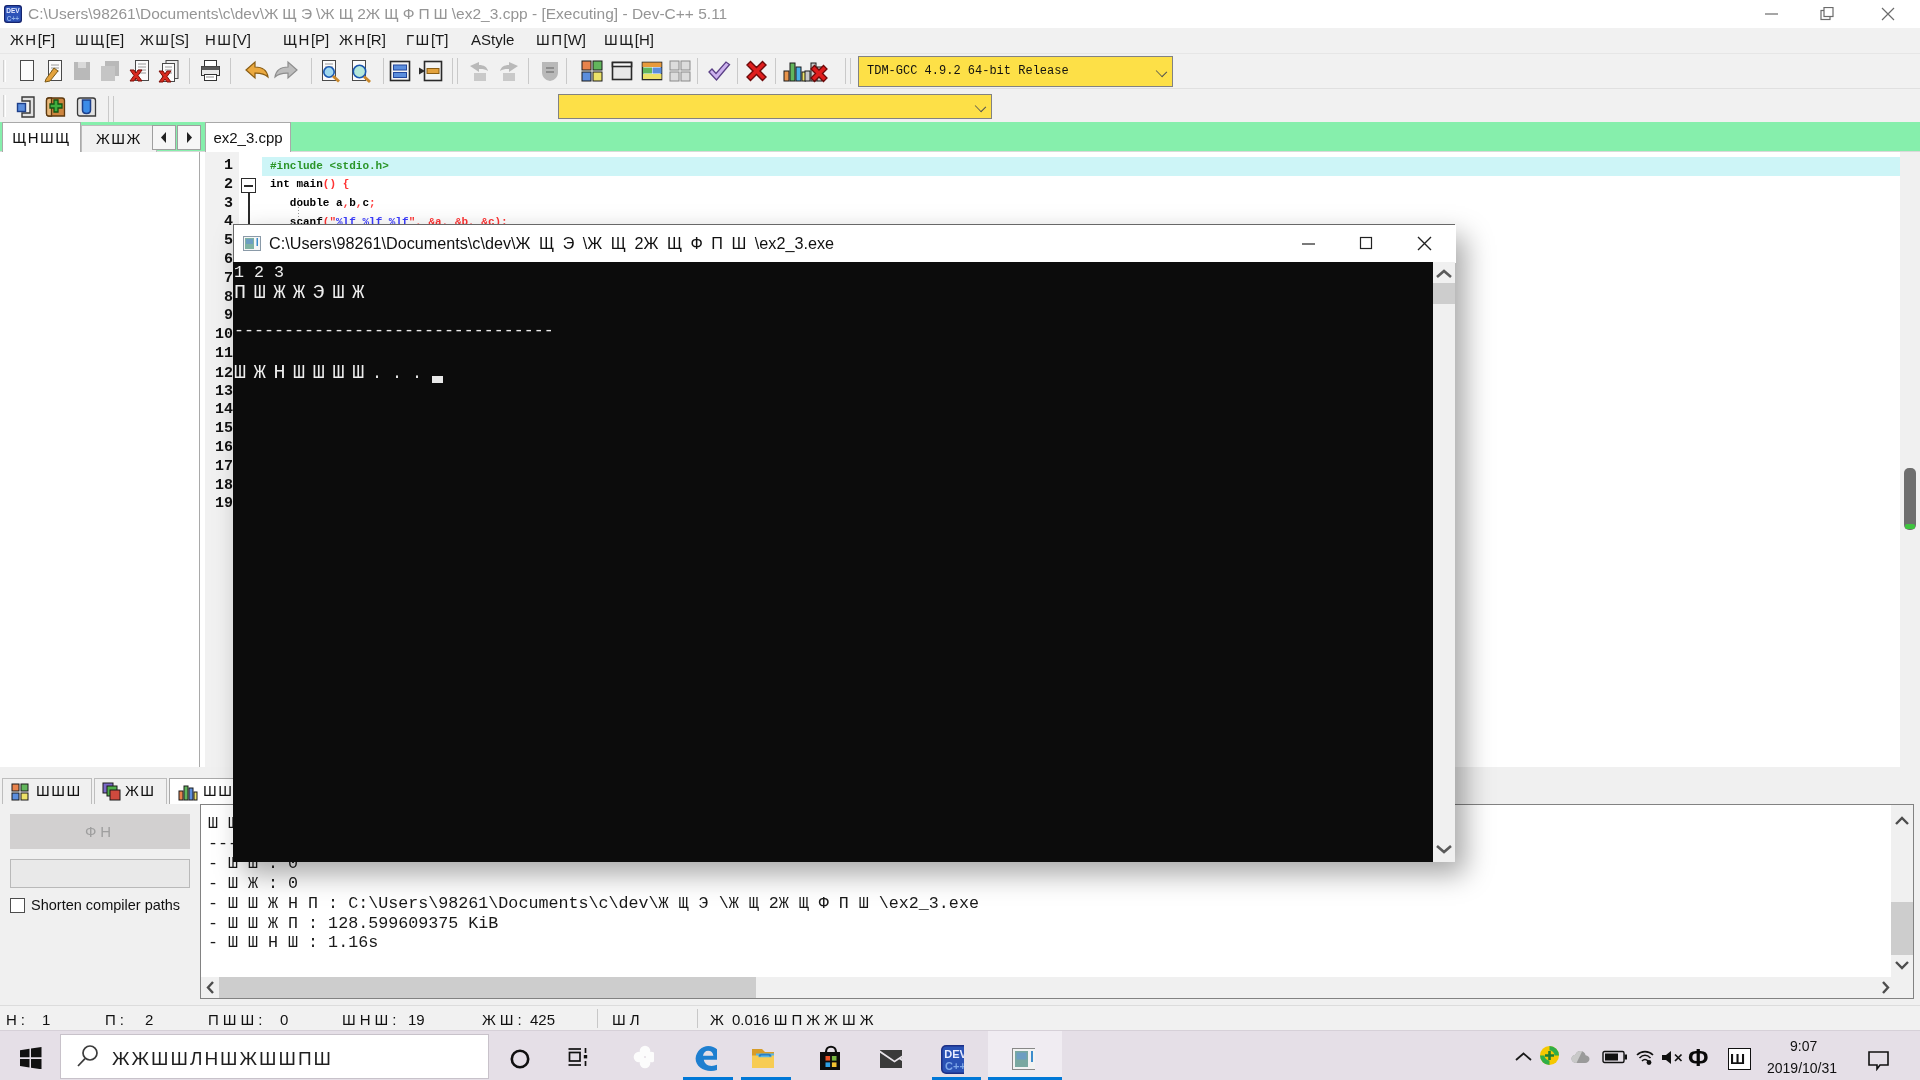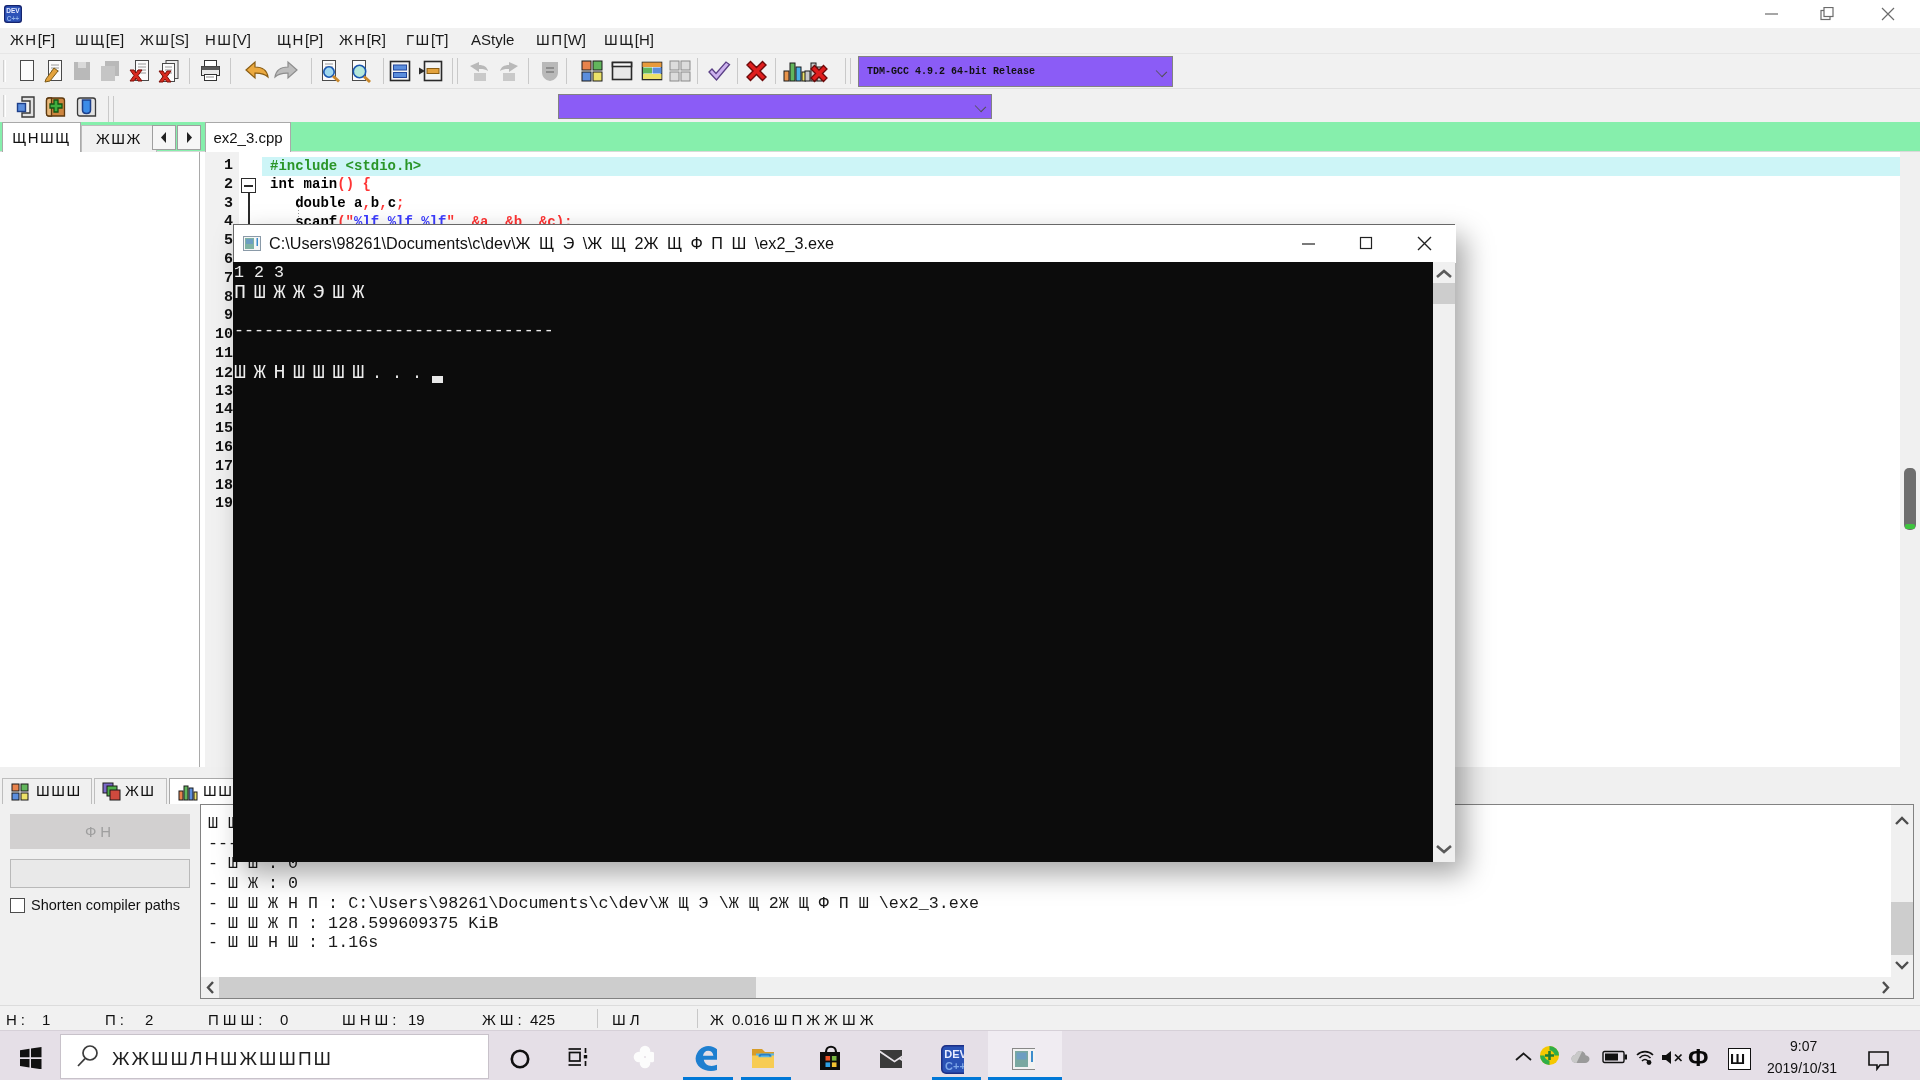--- a/index.html
+++ b/index.html
@@ -12,32 +12,32 @@
   
   .wbtn{stroke:#6b6b6b;stroke-width:1.2;fill:none;}
   
   #menubar{left:0;top:28px;width:1920px;height:25px;background:#f1f1f1;font-size:15px;color:#1a1a1a;}
   .mitem{position:absolute;top:3px;white-space:nowrap;}
   
   #toolbar1{left:0;top:53px;width:1920px;height:35px;background:#f1f1f1;border-top:1px solid #e6e6e6;}
   #toolbar2{left:0;top:88px;width:1920px;height:34px;background:#f1f1f1;border-top:1px solid #e0e0e0;}
   .tsep{position:absolute;top:4px;width:1px;height:26px;background:#c9c9c9;}
   .tico{position:absolute;top:4px;}
-  .combo{position:absolute;background:#8b5cf6;border:1px solid #828282;font-family:"Liberation Mono",monospace;font-size:10px;color:#111;font-weight:bold;}
+  .combo{position:absolute;background:#fde047;border:1px solid #828282;font-family:"Liberation Mono",monospace;font-size:12px;color:#111;}
   .combo .cv{position:absolute;right:6px;top:50%;margin-top:-5px;width:9px;height:9px;border-right:1.6px solid #505050;border-bottom:1.6px solid #505050;transform:rotate(45deg) scale(1,0.8);}
   
   #tabstrip{left:0;top:122px;width:1920px;height:30px;background:#86efac;border-bottom:1px solid #d9d9d9;}
   .tab{position:absolute;font-size:15px;color:#111;text-align:center;}
   
   #leftpanel{left:0;top:152px;width:200px;height:618px;background:#fff;border-right:1px solid #a9a9a9;}
   
   #editor{left:205px;top:152px;width:1695px;height:615px;background:#fff;overflow:hidden;}
   #gutter{left:0;top:0;width:34px;height:615px;background:#f1f1f1;}
   .lnum{position:absolute;left:0;width:28px;text-align:right;font-family:"Liberation Mono",monospace;font-weight:bold;font-size:15px;color:#111;}
-  .cline{position:absolute;left:65px;height:19px;line-height:19px;font-family:"Liberation Mono",monospace;font-weight:bold;font-size:14px;color:#000;white-space:pre;}
+  .cline{position:absolute;left:65px;height:19px;line-height:19px;font-family:"Liberation Mono",monospace;font-weight:bold;font-size:11px;color:#000;white-space:pre;}
   .grn{color:#2a9528;} .red{color:#ff3434;} .blu{color:#3c3cff;}
   
   #edsb{left:1900px;top:152px;width:20px;height:615px;background:#f0f0f0;}
   
   #bottompanel{left:0;top:767px;width:1920px;height:238px;background:#f0f0f0;}
   .btab{position:absolute;top:11px;height:26px;font-size:15px;color:#111;background:#f0f0f0;border:1px solid #bdbdbd;border-bottom:none;}
   #abortbtn{left:10px;top:47px;width:180px;height:35px;background:#d2d0d0;color:#9f9f9f;font-size:15px;text-align:center;line-height:35px;}
   #progress{left:10px;top:92px;width:180px;height:29px;background:#e9e9e9;border:1px solid #b9b9b9;}
   #cbx{left:10px;top:131px;width:15px;height:15px;background:#fff;border:1px solid #4d4d4d;}
   #cbxlabel{left:31px;top:130px;font-size:14.5px;color:#111;}
@@ -72,33 +72,34 @@
 <body>
 <div id="app">
 
   <div id="titlebar" class="abs"></div>
   <svg class="abs" style="left:4px;top:5px" width="18" height="18">
     <rect x="0" y="0" width="18" height="18" rx="3" fill="#15246e"></rect>
     <rect x="1.2" y="1.2" width="15.6" height="15.6" rx="2.5" fill="#2d53b8"></rect>
     <text x="9" y="8" text-anchor="middle" font-family="Liberation Sans" font-weight="bold" font-size="6.5" fill="#e8ecff">DEV</text>
     <text x="9" y="15.5" text-anchor="middle" font-family="Liberation Sans" font-weight="bold" font-size="6.5" fill="#8fb0e8">C++</text>
   </svg>
+  <div id="title-text" class="abs" style="font-size:15.5px">C:\Users\98261\Documents\c\dev\<i class="cjt">ЖЩЭ</i>\<i class="cjt">ЖЩ</i>2<i class="cjt">ЖЩФПШ</i>\ex2_3.cpp - [Executing] - Dev-C++ 5.11</div>
   <svg class="abs" style="left:1758px;top:7px" width="160" height="16">
     <line x1="7" y1="7" x2="20" y2="7" class="wbtn"></line>
     <rect x="63" y="3.5" width="9" height="9" class="wbtn"></rect>
     <rect x="66" y="0.5" width="9" height="9" class="wbtn" style="fill:#fff"></rect>
     <path d="M124 1 L136 13 M136 1 L124 13" class="wbtn"></path>
   </svg>
 
   <div id="menubar" class="abs">
     <span class="mitem" style="left:10px"><i class="cjm">ЖН</i>[F]</span>
     <span class="mitem" style="left:75px"><i class="cjm">ШЩ</i>[E]</span>
     <span class="mitem" style="left:140px"><i class="cjm">ЖШ</i>[S]</span>
     <span class="mitem" style="left:205px"><i class="cjm">НШ</i>[V]</span>
-    <span class="mitem" style="left:277px"><i class="cjm">ЩН</i>[P]</span>
+    <span class="mitem" style="left:283px"><i class="cjm">ЩН</i>[P]</span>
     <span class="mitem" style="left:339px"><i class="cjm">ЖН</i>[R]</span>
     <span class="mitem" style="left:406px"><i class="cjm">ГШ</i>[T]</span>
     <span class="mitem" style="left:471px">AStyle</span>
     <span class="mitem" style="left:536px"><i class="cjm">ШП</i>[W]</span>
     <span class="mitem" style="left:604px"><i class="cjm">ШЩ</i>[H]</span>
   </div>
 
   <div id="toolbar1" class="abs">
     <div id="tb1icons">
     <div class="abs" style="left:3px;top:6px;width:3px;height:22px;border-left:1px solid #cfcfcf;border-right:1px solid #fff"></div>

